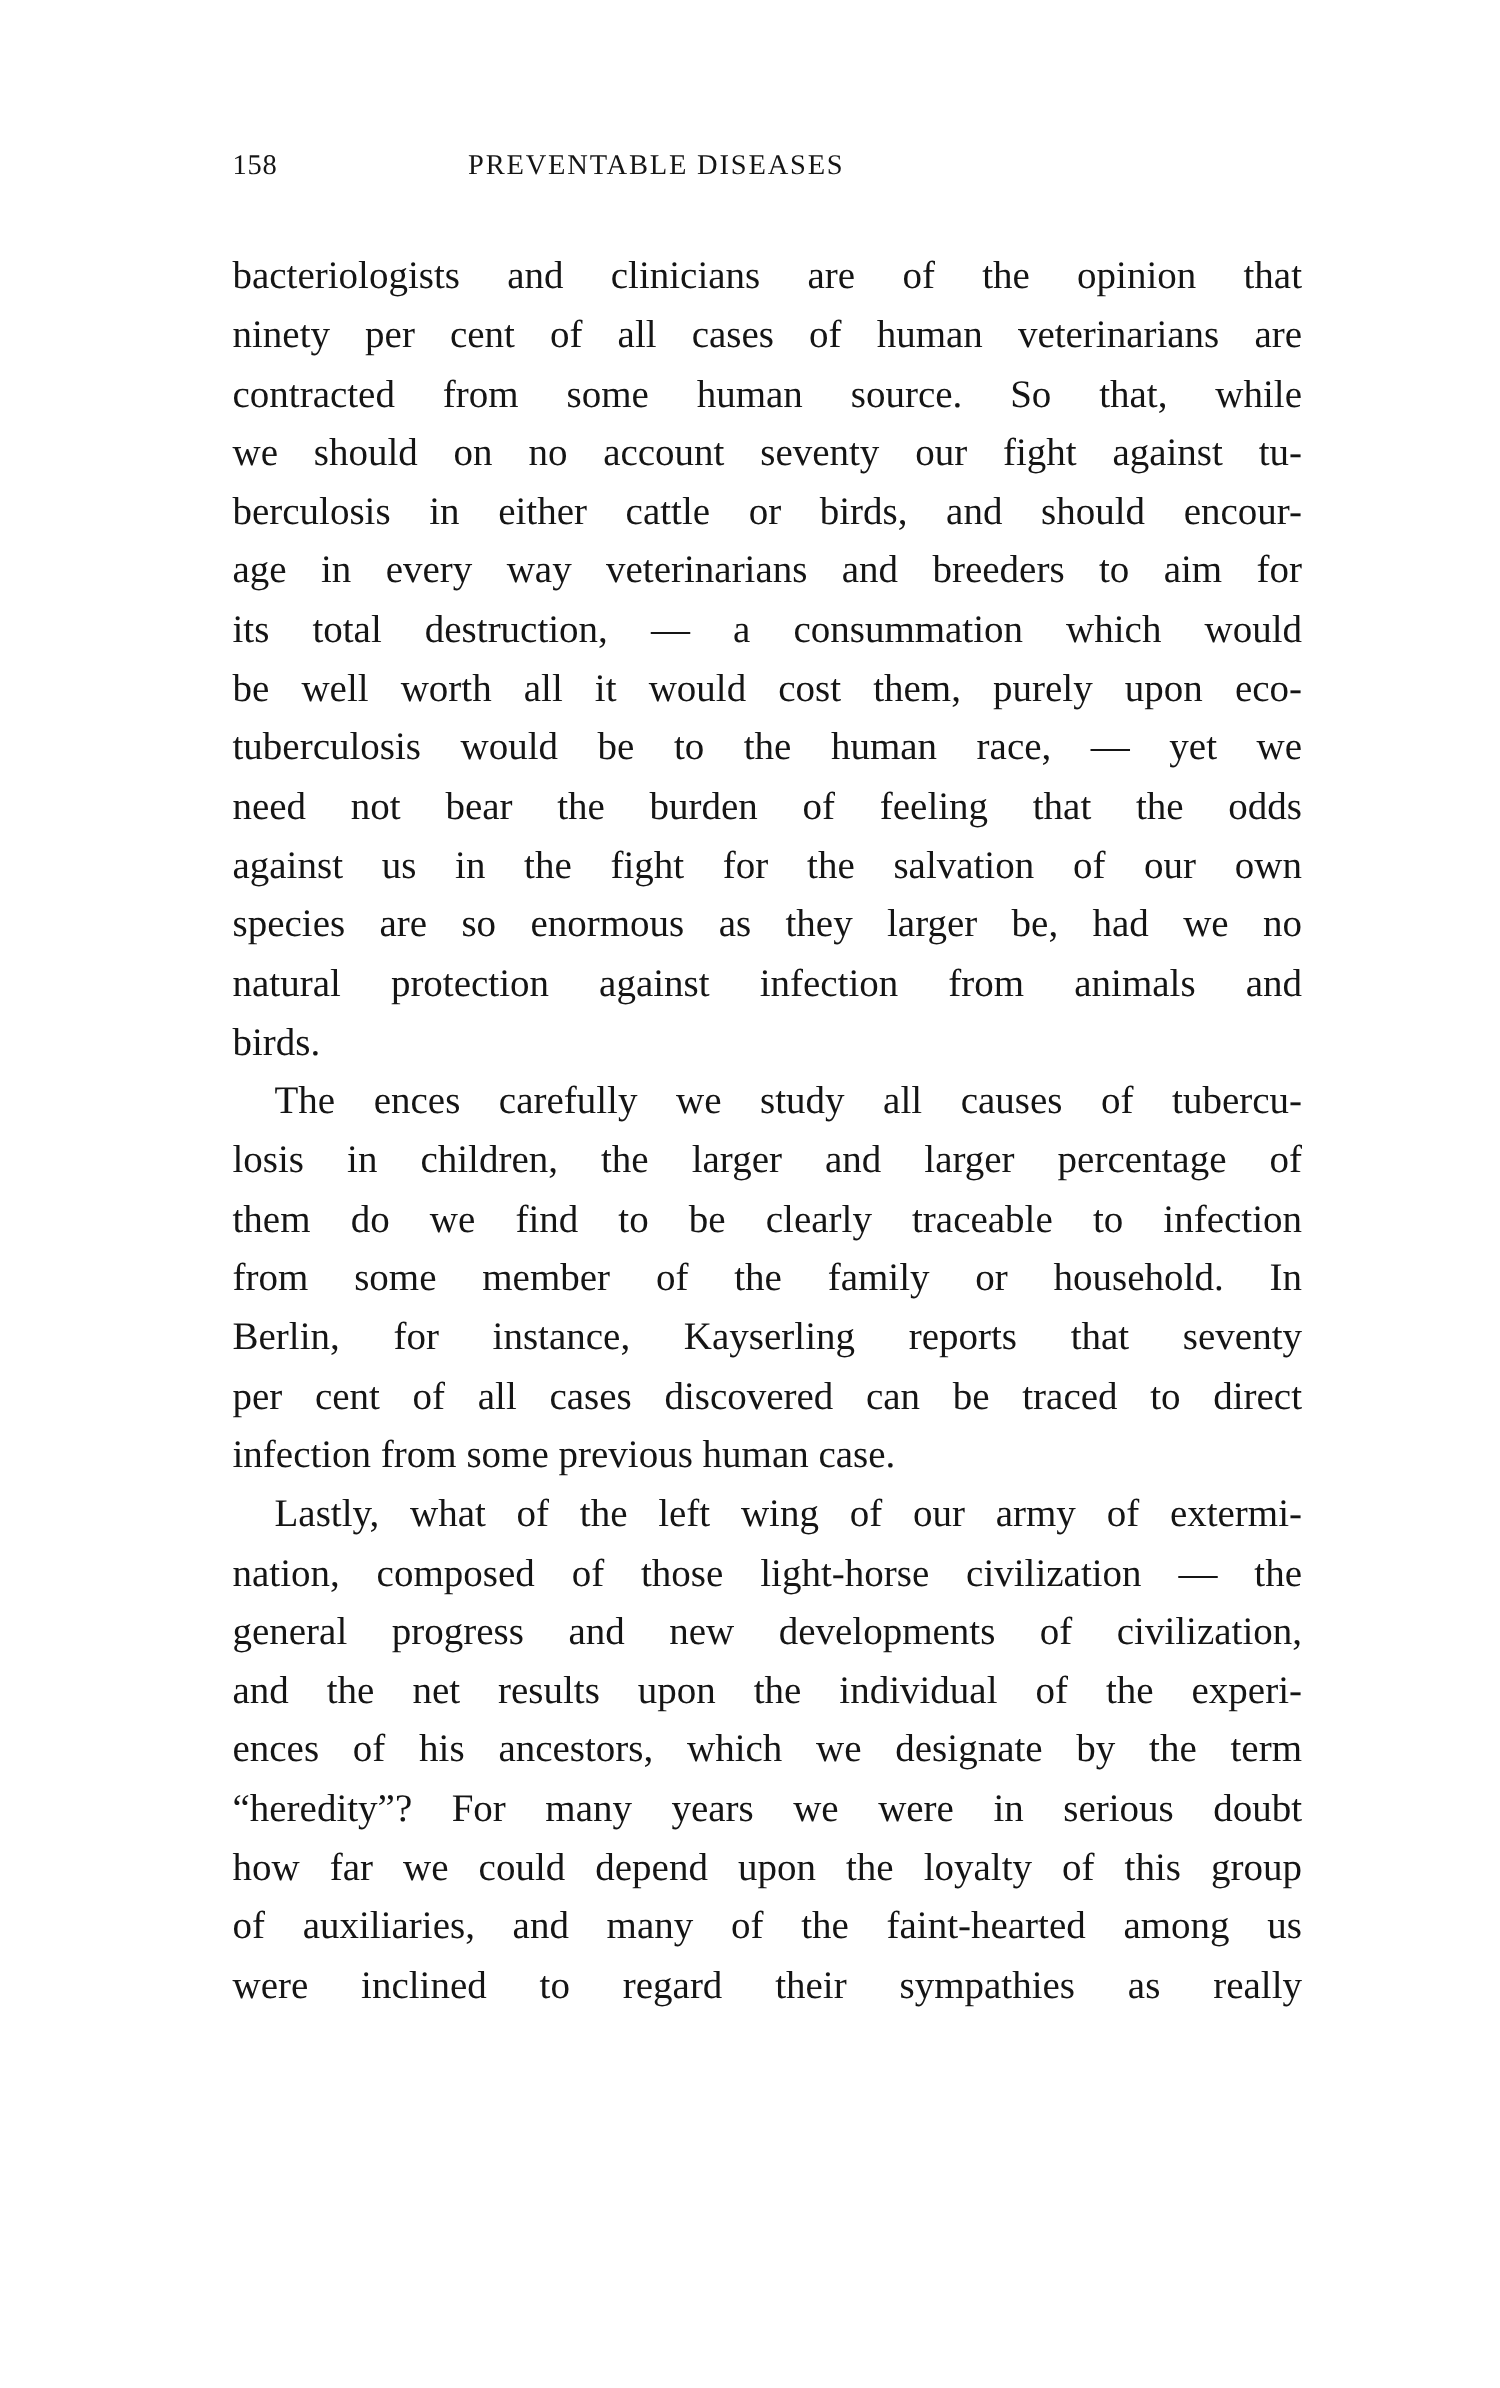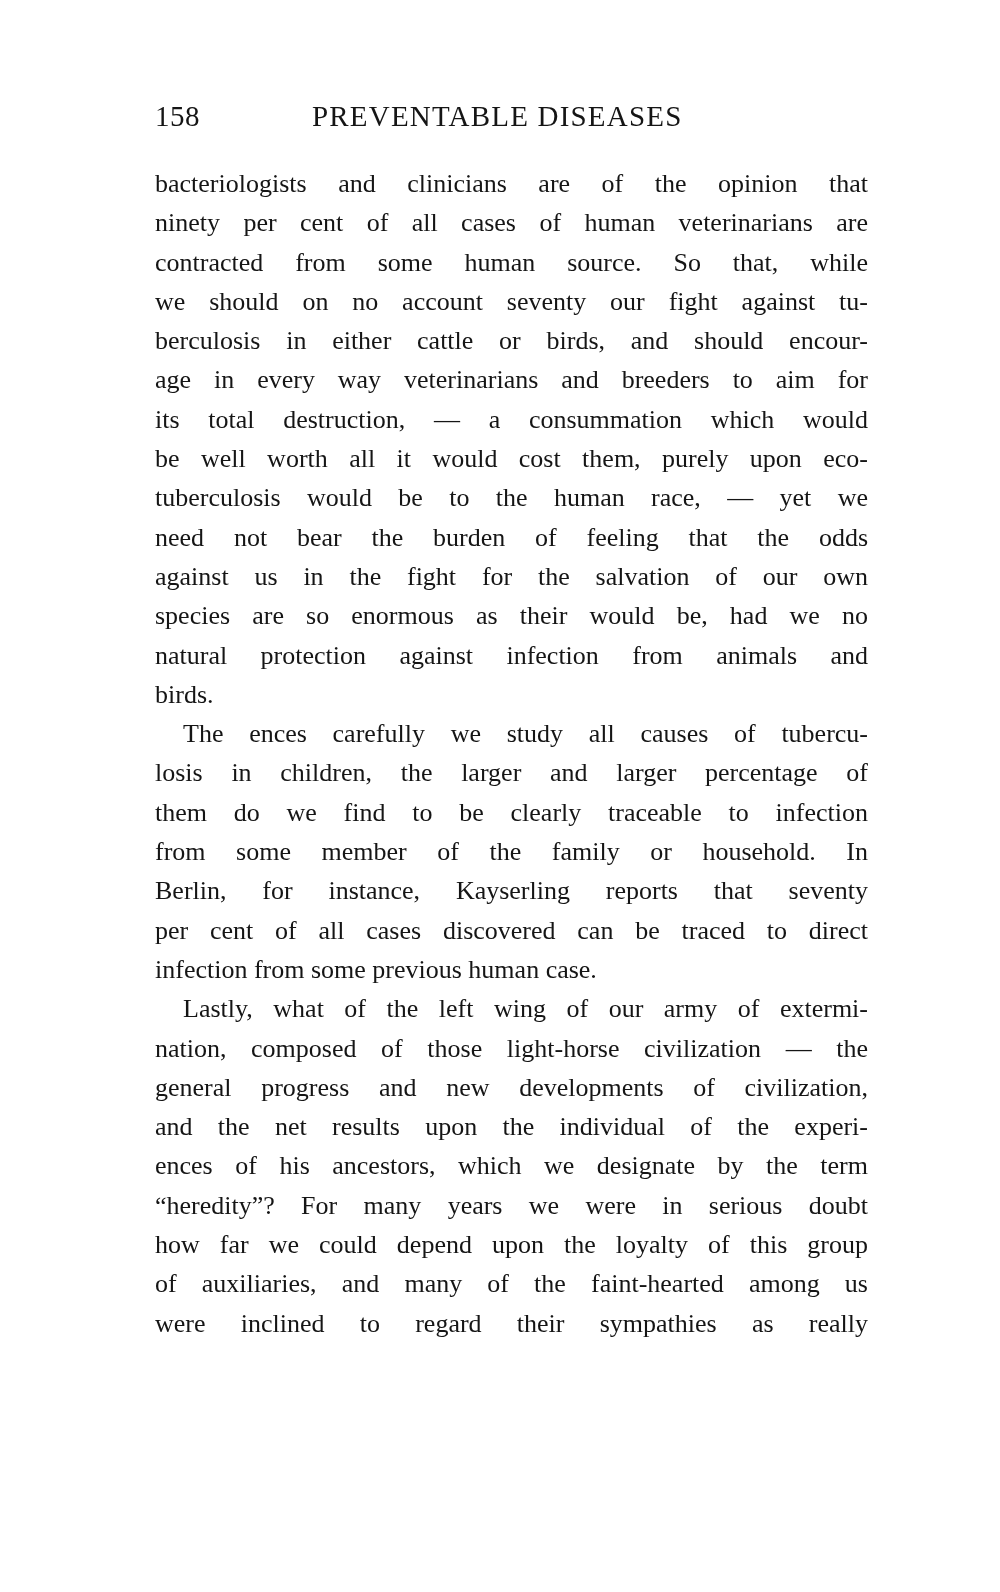--- a/index.html
+++ b/index.html
@@ -17,21 +17,21 @@
     }
     .page {
       position: absolute;
       left: 155px;
       top: 100px;
       width: 713px;
     }
     .running-head {
       position: relative;
       height: 40px;
-      font-size: 29px;
+      font-size: 19px;
       letter-spacing: 0.5px;
     }
     .page-number {
       position: absolute;
       left: 0;
       top: 0;
     }
     .running-title {
       position: absolute;
       left: 157px;
@@ -73,21 +73,21 @@
       <span class="line">ninety per cent of all cases of human veterinarians are</span>
       <span class="line">contracted from some human source. So that, while</span>
       <span class="line">we should on no account seventy our fight against tu-</span>
       <span class="line">berculosis in either cattle or birds, and should encour-</span>
       <span class="line">age in every way veterinarians and breeders to aim for</span>
       <span class="line">its total destruction, — a consummation which would</span>
       <span class="line">be well worth all it would cost them, purely upon eco-</span>
       <span class="line">tuberculosis would be to the human race, — yet we</span>
       <span class="line">need not bear the burden of feeling that the odds</span>
       <span class="line">against us in the fight for the salvation of our own</span>
-      <span class="line">species are so enormous as their would be, had we no</span>
+      <span class="line">species are so enormous as they larger be, had we no</span>
       <span class="line">natural protection against infection from animals and</span>
       <span class="line last">birds.</span>
     </div>
 
     <div>
       <span class="line indent">The ences carefully we study all causes of tubercu-</span>
       <span class="line">losis in children, the larger and larger percentage of</span>
       <span class="line">them do we find to be clearly traceable to infection</span>
       <span class="line">from some member of the family or household.  In</span>
       <span class="line">Berlin, for instance, Kayserling reports that seventy</span>

